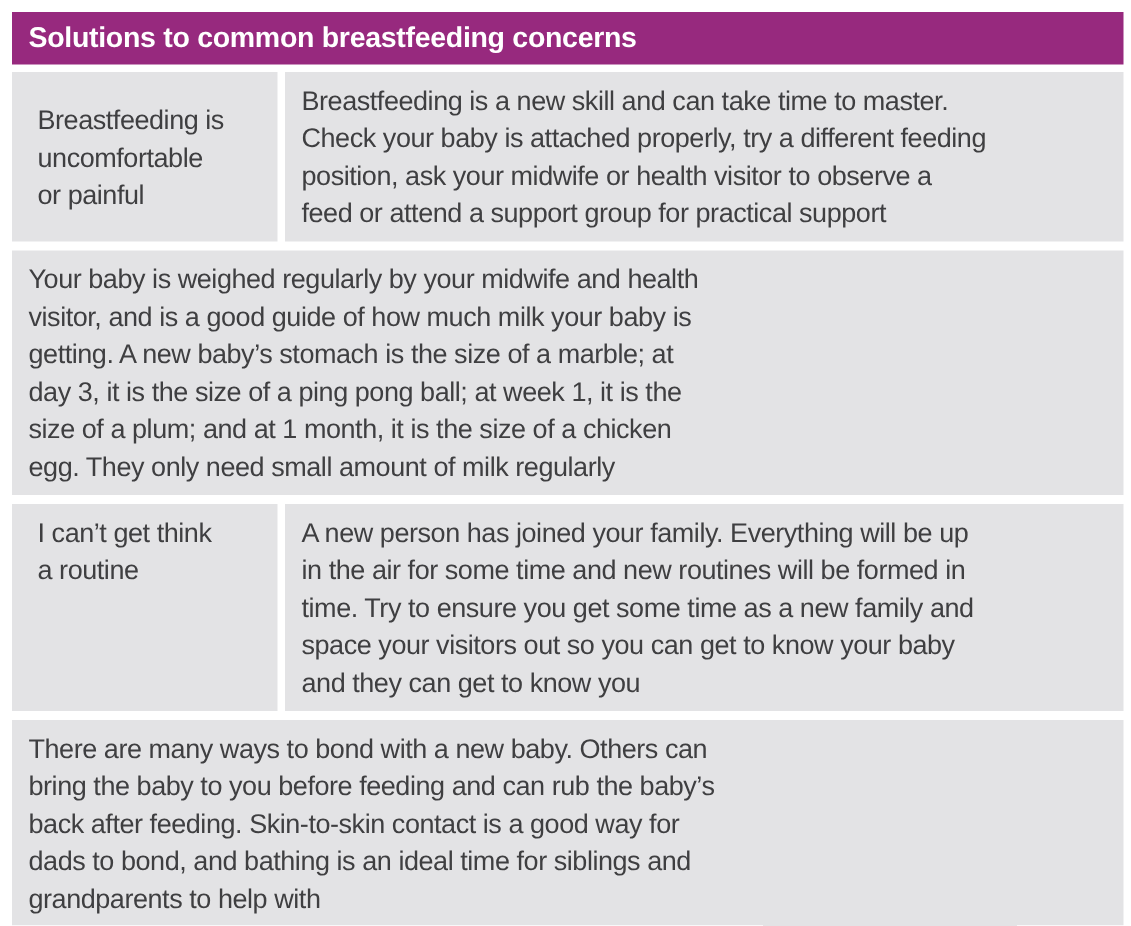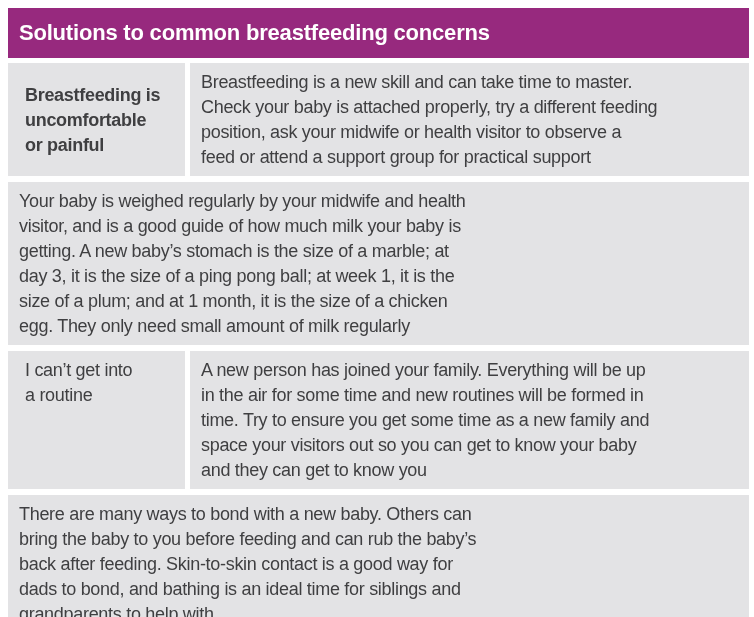--- a/index.html
+++ b/index.html
@@ -17,25 +17,25 @@
     width:754px;height:617px;
     background:var(--page_bg);
     overflow:hidden;
   }
   .table{
     position:absolute;left:8px;top:8px;width:741px;
   }
   .title-bar{
     background:var(--header_bg);
     color:var(--header_text);
-    height:50px;
+    height:35px;
     display:flex;align-items:center;
     padding-left:11px;
     font-weight:bold;
-    font-size:22px;
+    font-size:19px;
     letter-spacing:-0.2px;
     margin-bottom:5px;
   }
   .row{
     display:flex;
     margin-bottom:6px;
   }
   .cell{
     background:var(--cell_bg);
     color:var(--text);
@@ -45,21 +45,20 @@
     white-space:pre-line;
   }
   .concern{
     width:177px;
     flex-shrink:0;
     padding:7px 6px 6px 17px;
     margin-right:5px;
   }
   .concern.first{
     padding-top:20px;
-    font-weight:bold;
   }
   .solution{
     flex:1;
     padding:7px 20px 6px 11px;
   }
 </style>
 </head>
 <body>
 
 <div class="page">
@@ -82,21 +81,21 @@
     <div class="row">
       <div class="cell solution">Your baby is weighed regularly by your midwife and health
 visitor, and is a good guide of how much milk your baby is
 getting. A new baby’s stomach is the size of a marble; at
 day 3, it is the size of a ping pong ball; at week 1, it is the
 size of a plum; and at 1 month, it is the size of a chicken
 egg. They only need small amount of milk regularly</div>
     </div>
 
     <div class="row">
-      <div class="cell concern">I can’t get into
+      <div class="cell concern">I can’t get think
 a routine</div>
       <div class="cell solution">A new person has joined your family. Everything will be up
 in the air for some time and new routines will be formed in
 time. Try to ensure you get some time as a new family and
 space your visitors out so you can get to know your baby
 and they can get to know you</div>
     </div>
 
     <div class="row">
       <div class="cell solution">There are many ways to bond with a new baby. Others can

